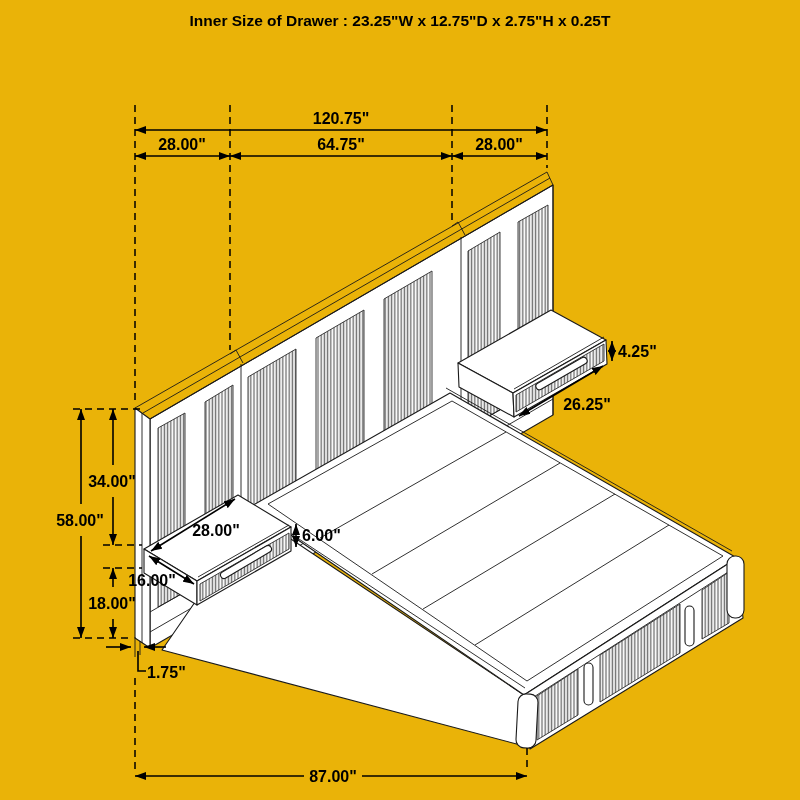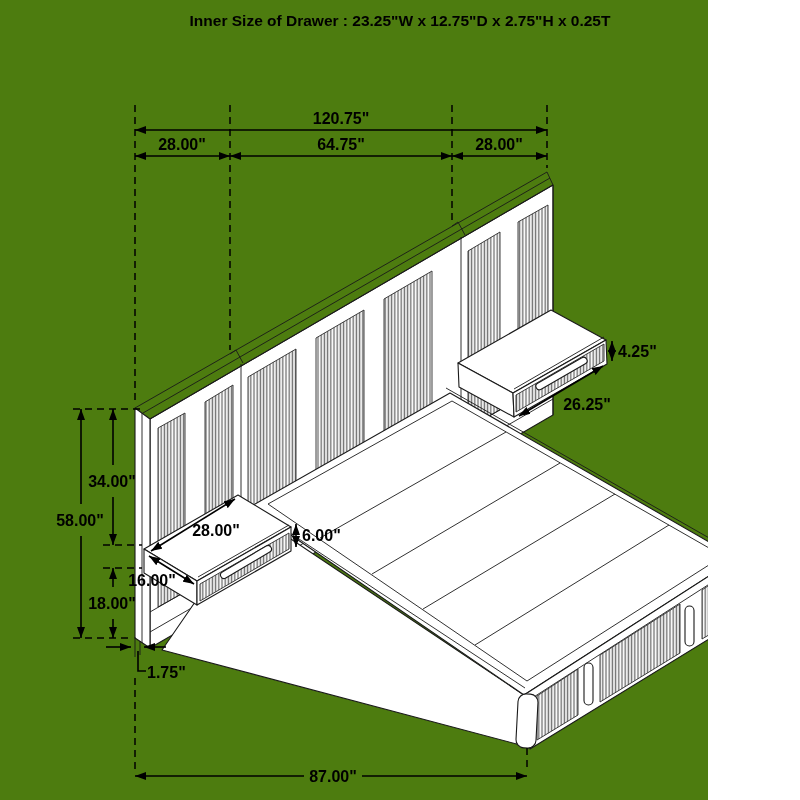--- a/index.html
+++ b/index.html
@@ -1,16 +1,16 @@
 <!DOCTYPE html>
 <html><head>
 <meta charset="utf-8">
 <style>
   html,body{margin:0;padding:0;background:#ffffff;}
-  .stage{position:relative;width:708px;height:800px;background:#4d7c0f;overflow:hidden;
+  .stage{position:relative;width:800px;height:800px;background:#eab308;overflow:hidden;
          font-family:"Liberation Sans", sans-serif;}
   svg{display:block}
   .dim-label{font-family:"Liberation Sans", sans-serif;font-size:16px;font-weight:bold;fill:#000;}
   .title-label{font-family:"Liberation Sans", sans-serif;font-size:15.5px;font-weight:bold;fill:#000;}
   .outline{fill:#ffffff;stroke:#1a1a1a;stroke-width:1.1;stroke-linejoin:round;}
   .thin{fill:none;stroke:#1a1a1a;stroke-width:0.9;}
   .panel{fill:url(#flutes);stroke:#2a2a2a;stroke-width:0.9;}
   .dim{stroke:#000;stroke-width:1.6;fill:none;}
   .dash{stroke:#000;stroke-width:1.5;fill:none;stroke-dasharray:7 5;}
   .handle{fill:#ffffff;stroke:#1a1a1a;stroke-width:1.1;}

